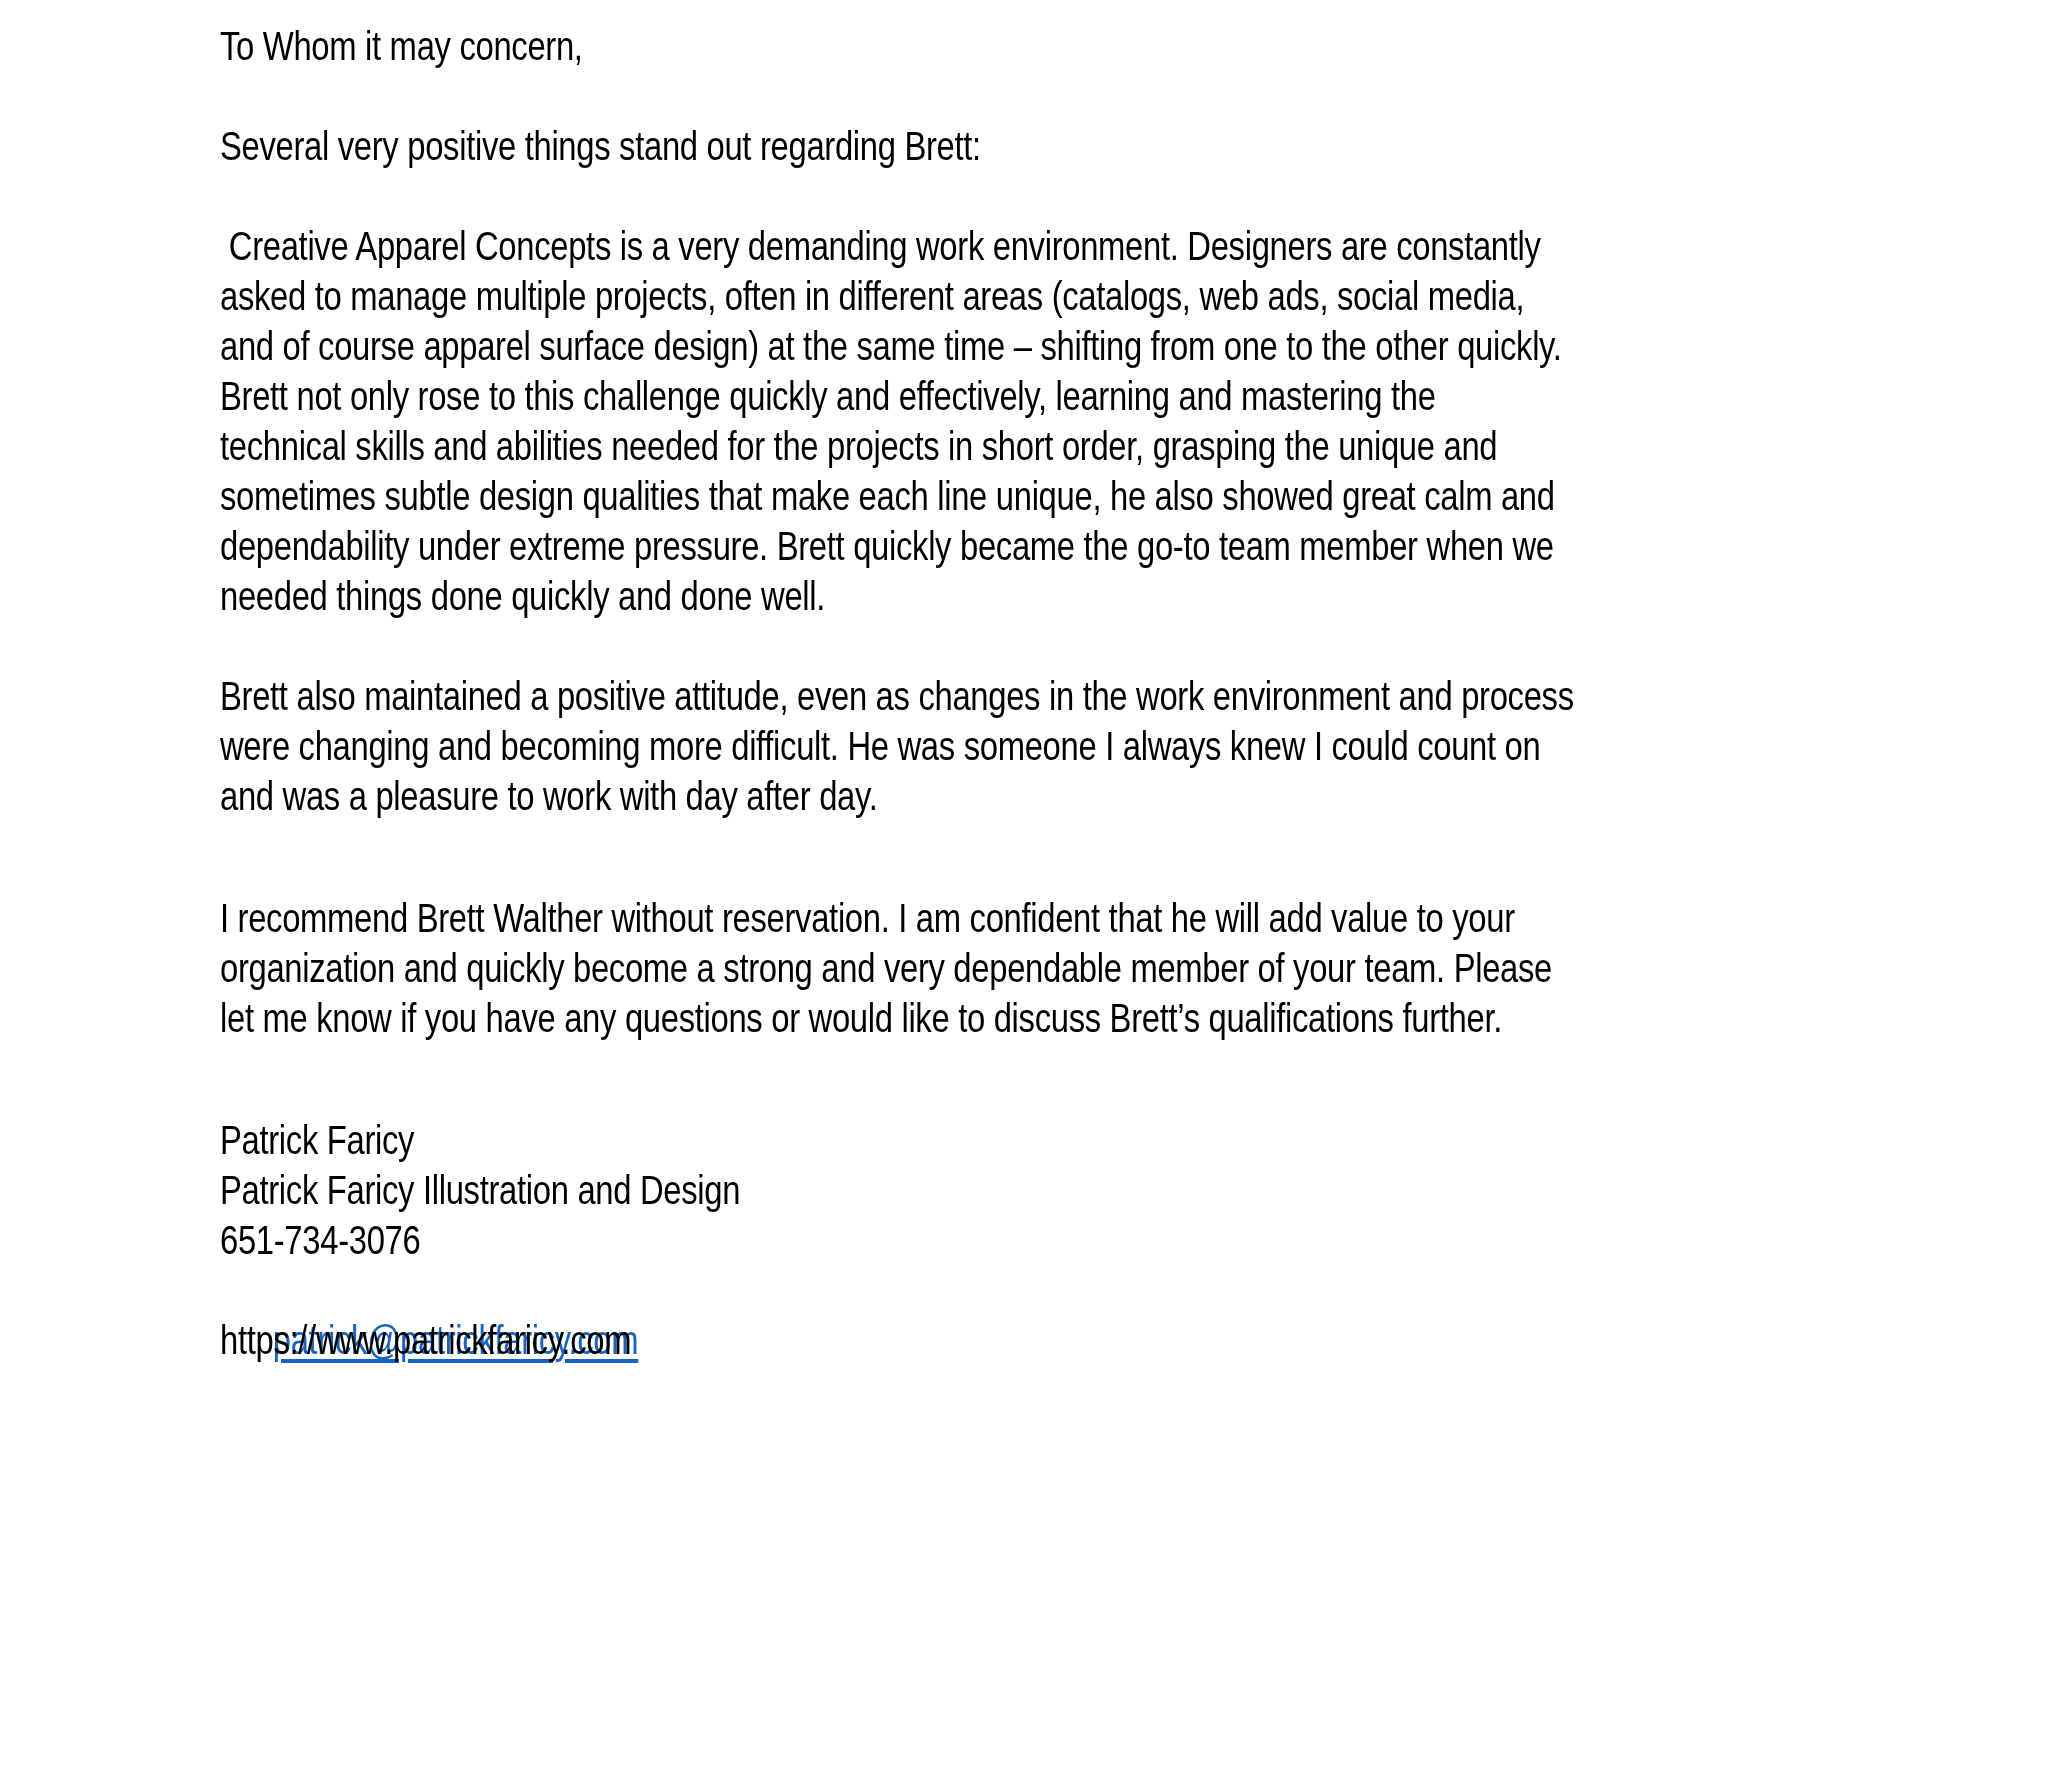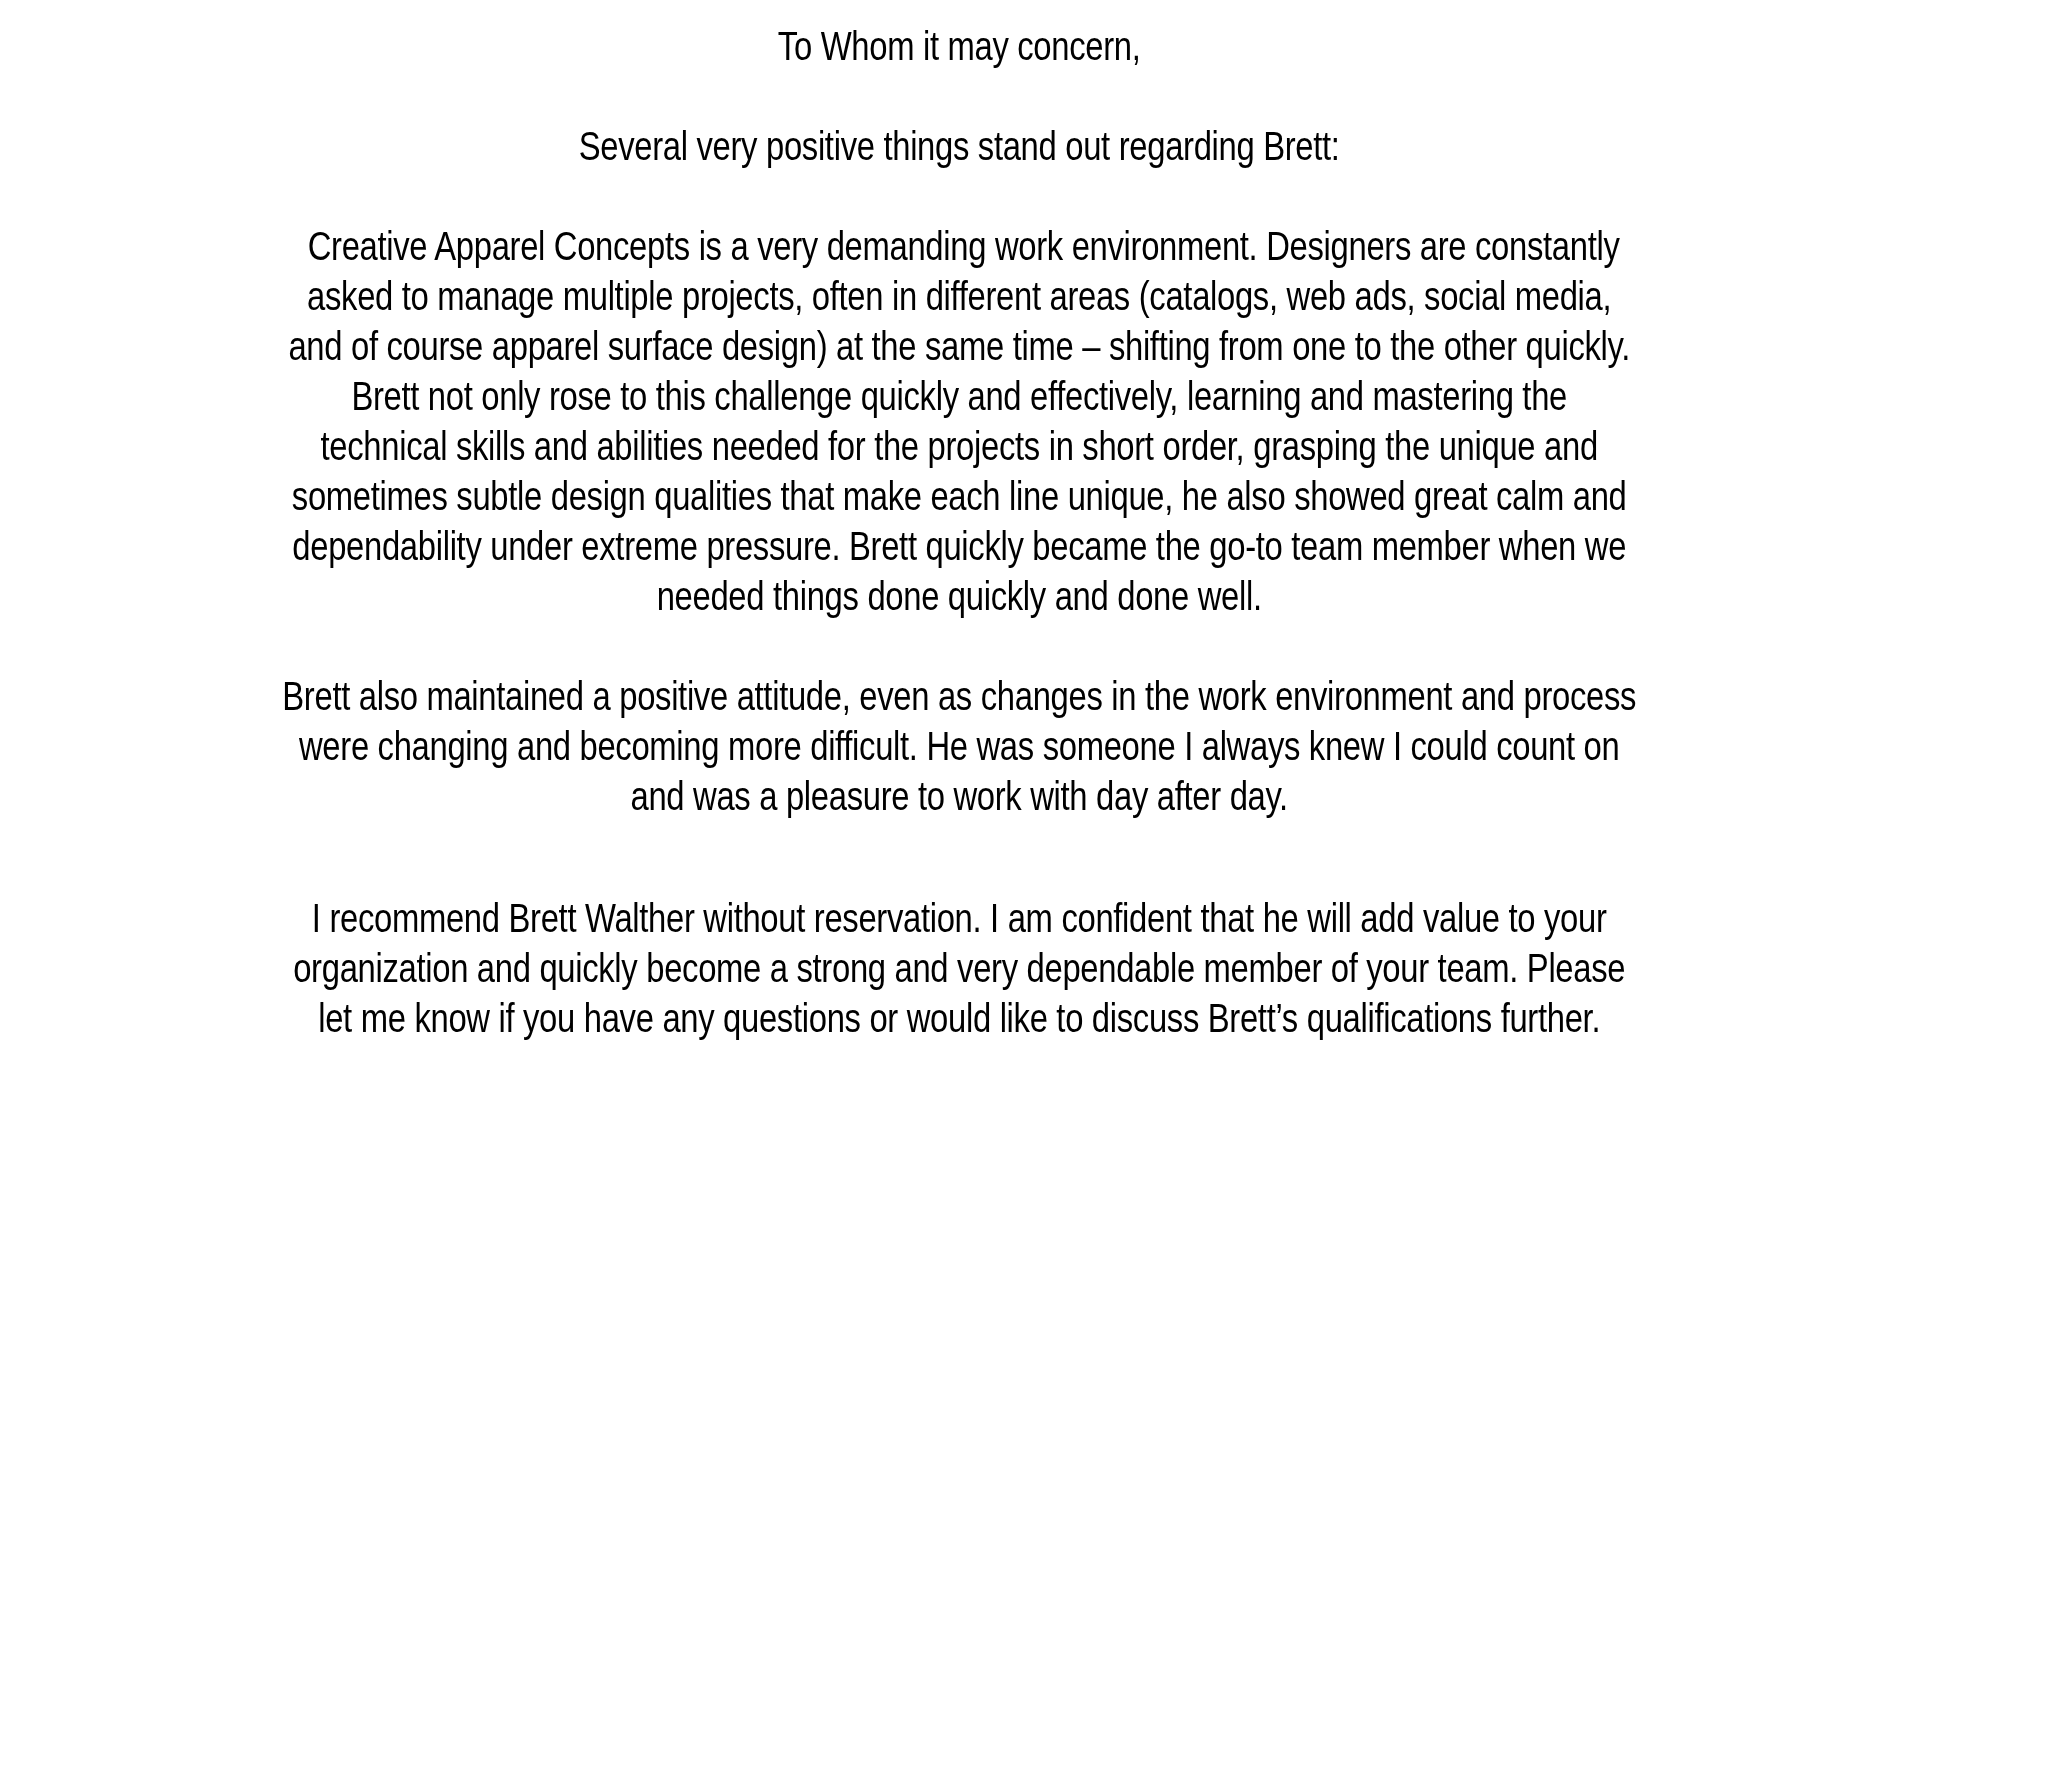--- a/index.html
+++ b/index.html
@@ -14,21 +14,20 @@
     background: #ffffff;
     overflow: hidden;
     box-sizing: border-box;
     padding: 21.4px 0 0 220px;
     font-family: "Liberation Sans", "DejaVu Sans", sans-serif;
     font-size: 41px;
     color: #000000;
   }
   .block {
     margin: 0;
-    text-align: center;
   }
   .gap-1 { margin-top: 50px; }   
   .gap-2 { margin-top: 72px; }  
   .line {
     height: 50px;
     line-height: 50px;
     white-space: pre;            
     transform: scaleX(0.80);     
     transform-origin: 0 50%;
     letter-spacing: -0.4px;
@@ -69,15 +68,24 @@
     <div class="line">were changing and becoming more difficult. He was someone I always knew I could count on</div>
     <div class="line">and was a pleasure to work with day after day.</div>
   </div>
 
   <div class="block gap-2">
     <div class="line">I recommend Brett Walther without reservation. I am confident that he will add value to your</div>
     <div class="line">organization and quickly become a strong and very dependable member of your team. Please</div>
     <div class="line">let me know if you have any questions or would like to discuss Brett’s qualifications further.</div>
   </div>
 
+  <div class="block gap-2">
+    <div class="line">Patrick Faricy</div>
+    <div class="line">Patrick Faricy Illustration and Design</div>
+    <div class="line">651-734-3076</div>
+    <div class="line">
+      <a class="email-link" href="#" style="color: rgb(20, 100, 200); text-decoration-color: rgb(20, 100, 200);">patrick@patrickfaricy.com</a>
+    </div>
+    <div class="line">https://www.patrickfaricy.com</div>
+  </div>
 
 </div>
 
 
 </body></html>

